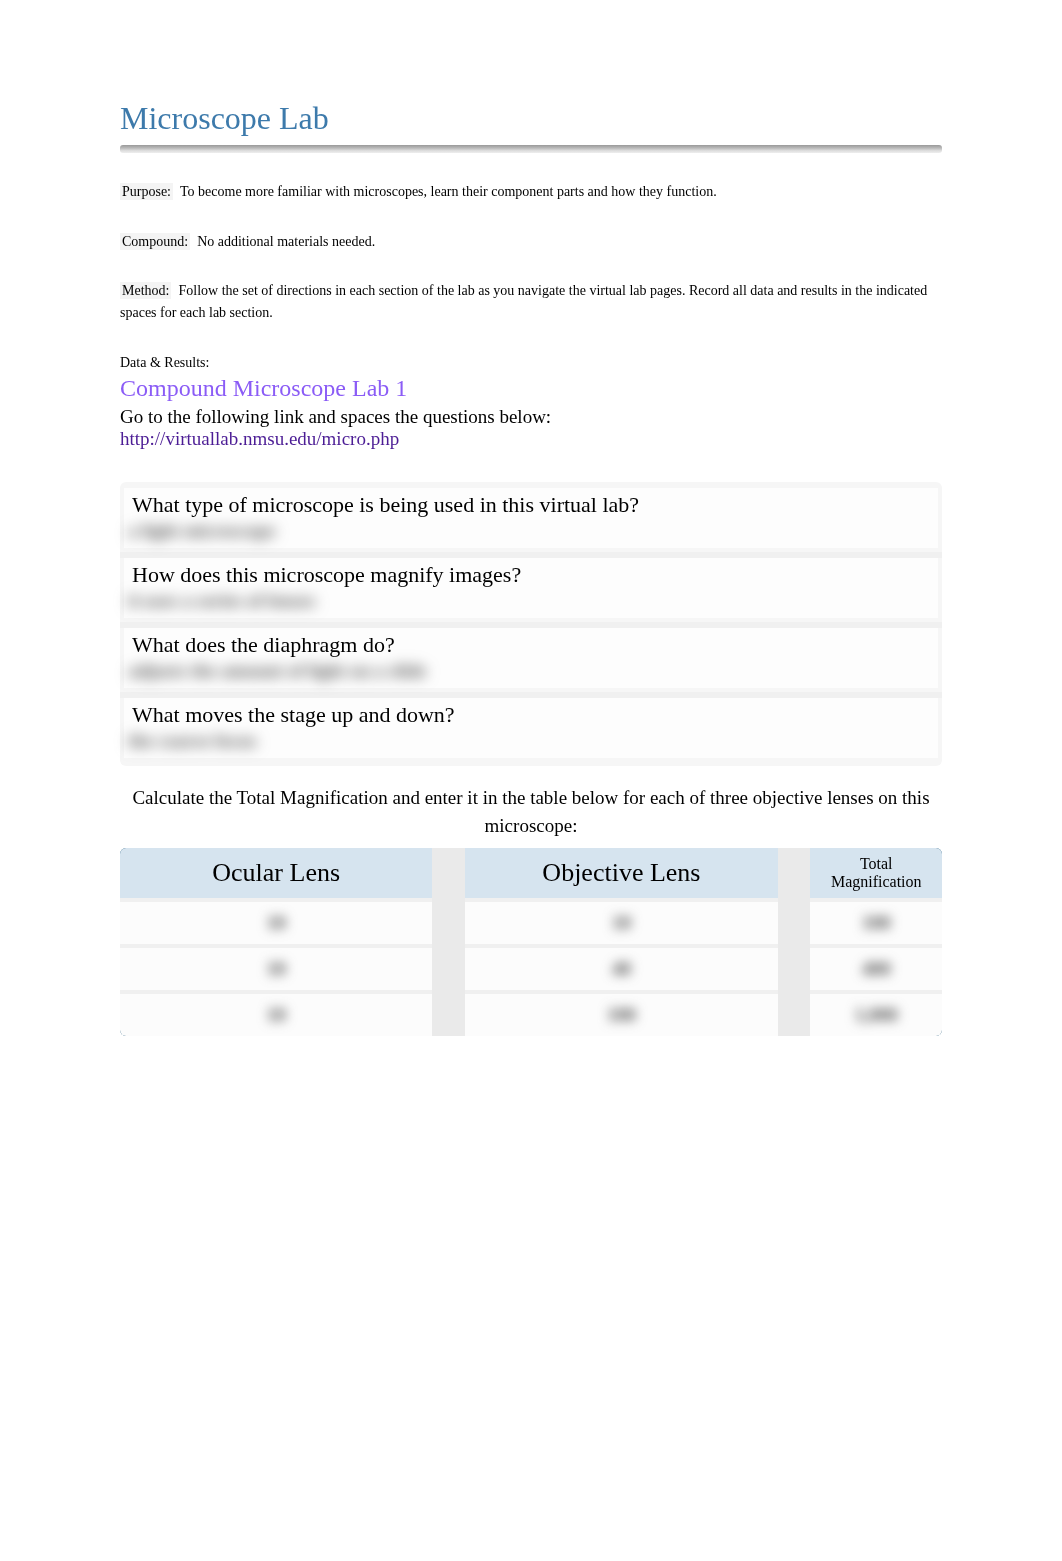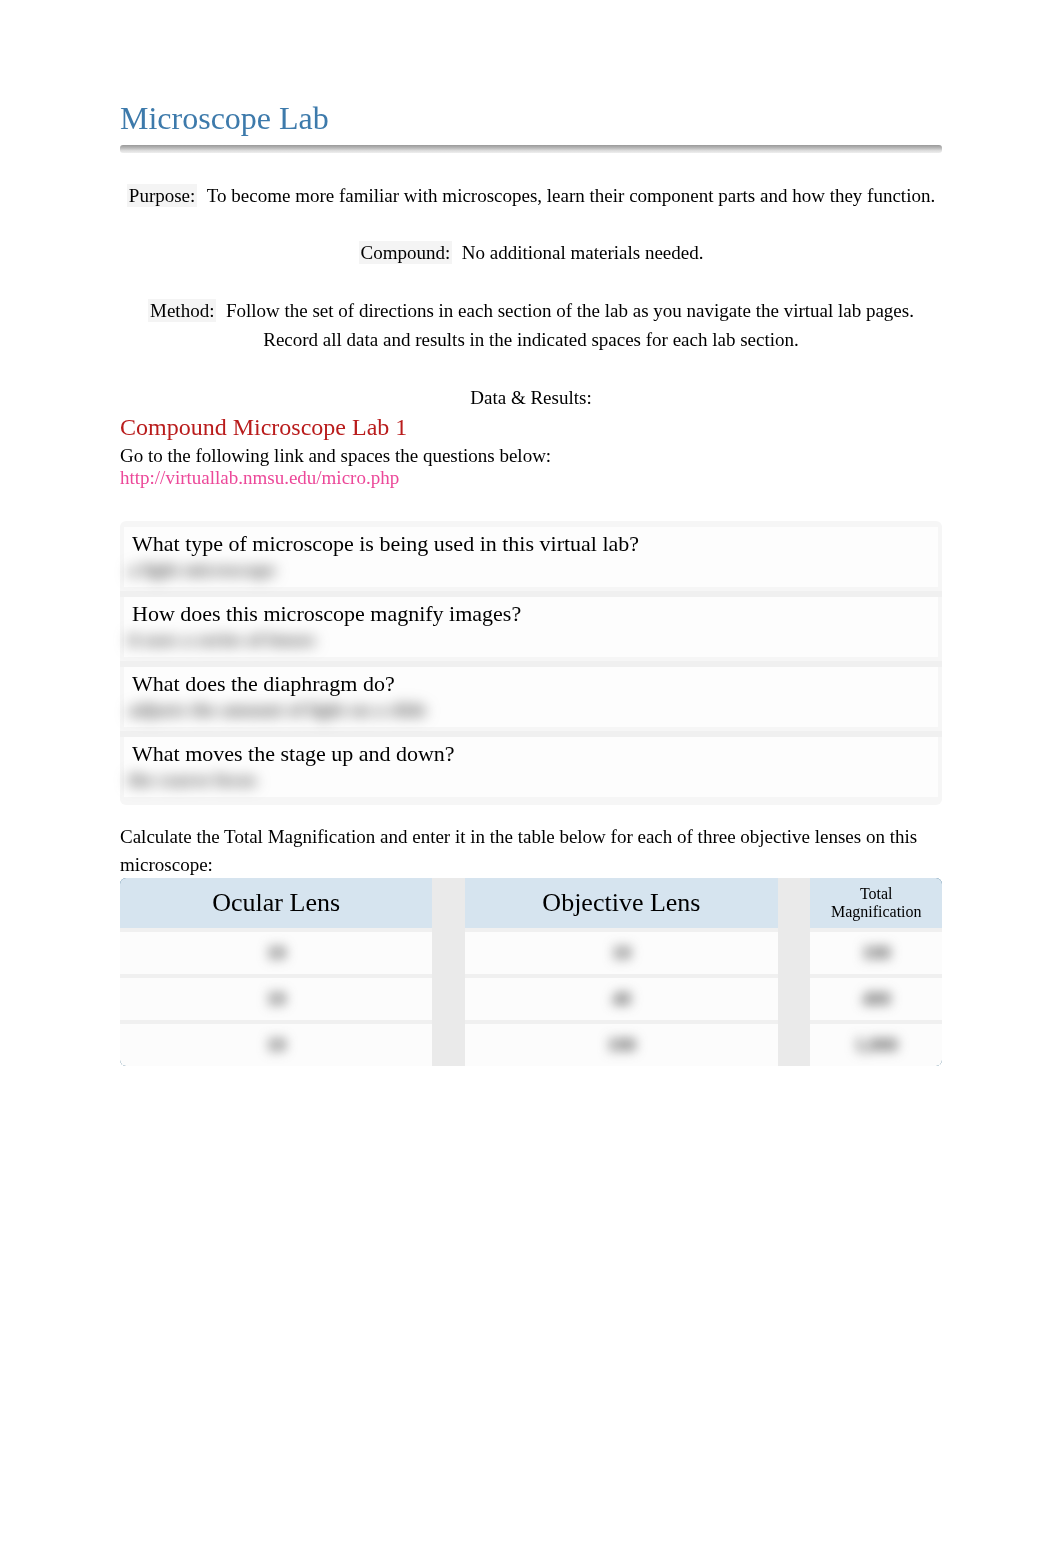--- a/index.html
+++ b/index.html
@@ -16,38 +16,37 @@
       font-weight: normal;
       margin-bottom: 8px;
     }
     .title-underline {
       height: 8px;
       background: linear-gradient(to bottom, #999 0%, #bbb 40%, #ddd 70%, #eee 100%);
       border-radius: 3px;
       margin-bottom: 28px;
     }
     .section-para {
-      font-size: 19px;
+      font-size: 14px;
       line-height: 1.55;
       margin-bottom: 28px;
-      text-align: center;
     }
     .label-hl {
       background: #f4f4f4;
       padding: 1px 2px;
     }
     .subtitle {
       font-size: 24px;
-      color: #b91c1c;
+      color: #8b5cf6;
       font-weight: normal;
       margin-top: 2px;
       margin-bottom: 4px;
     }
     .link {
-      color: #ec4899;
+      color: #4c1d95;
       text-decoration: none;
       font-size: 19px;
       cursor: pointer;
     }
     .link-row {
       margin-bottom: 32px;
     }
     .qa-block {
       margin-bottom: 2px;
     }
@@ -77,21 +76,22 @@
       display: inline-block;
     }
     .qa-sep {
       height: 6px;
       background: #f0f0f0;
     }
     .calc-text {
       font-size: 19px;
       line-height: 1.45;
       margin-top: 18px;
-      margin-bottom: 0;
+      margin-bottom: 8px;
+      text-align: center;
     }
     .mag-table {
       width: 100%;
       border-collapse: separate;
       border-spacing: 0;
       background: #0c4a6e;
       border-radius: 6px;
       overflow: hidden;
     }
     .mag-table th {

